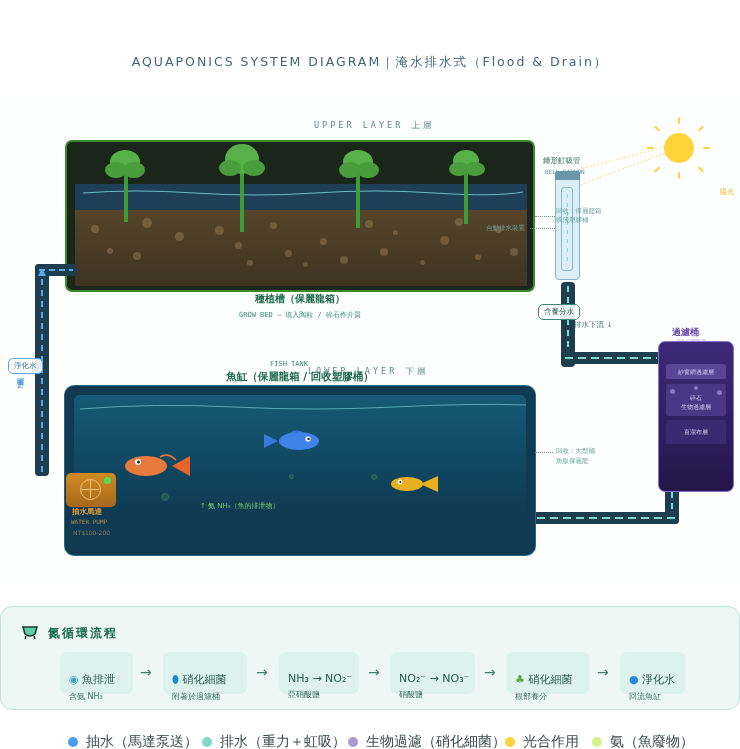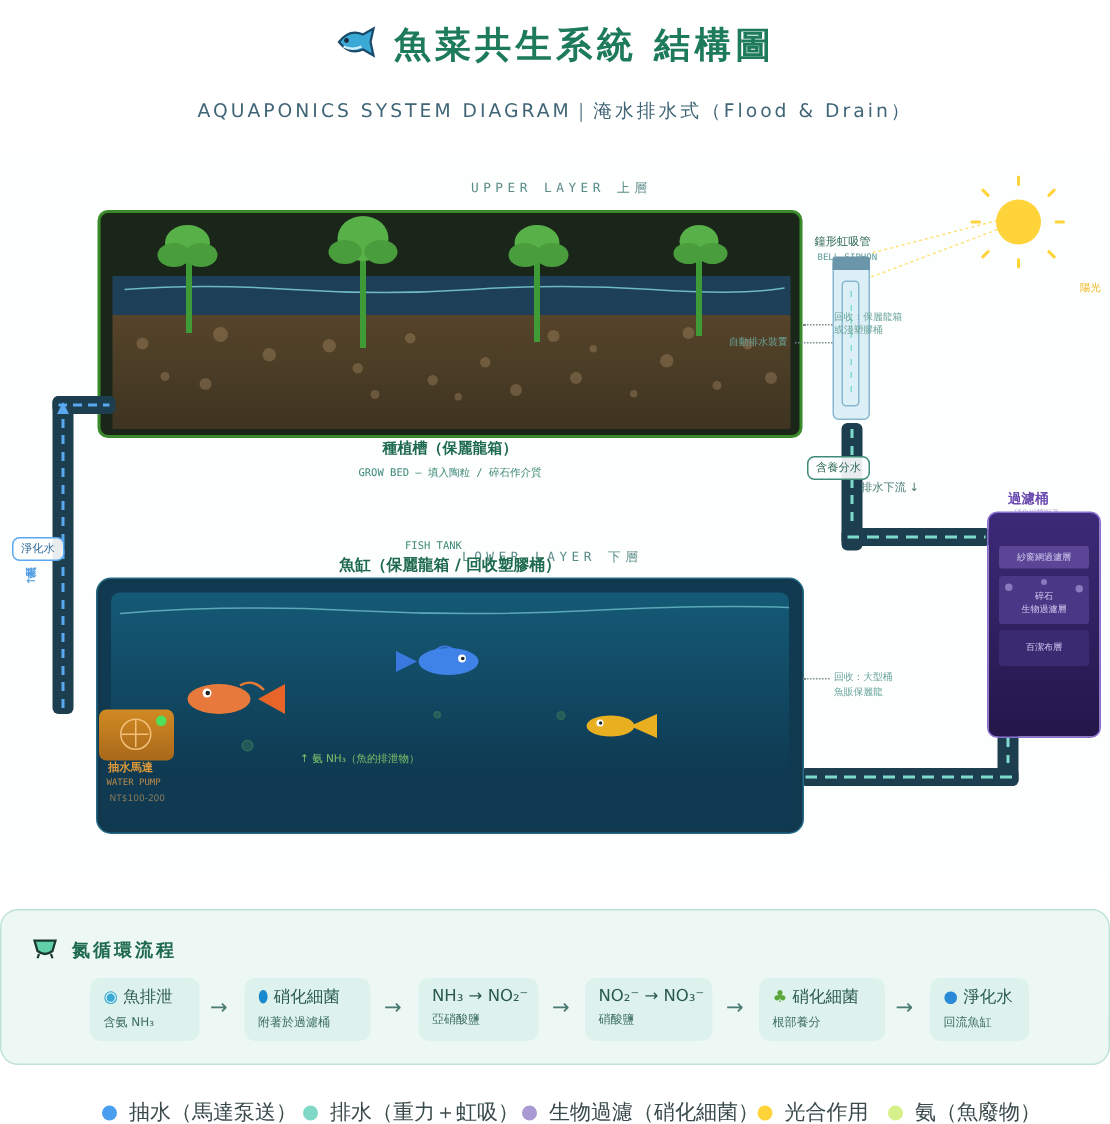--- a/index.html
+++ b/index.html
@@ -2,21 +2,21 @@
 <html><head>
 <meta charset="utf-8">
 <style>
   * { box-sizing: border-box; margin: 0; padding: 0; }
   html, body { width: 740px; height: 749px; overflow: hidden; }
   body { background: #ffffff; font-family: "DejaVu Sans", "Liberation Sans", sans-serif; position: relative; color: #333; }
 
   .header { position: absolute; left: 0; top: 0; width: 740px; height: 100px; background: #ffffff; }
   .title { position: absolute; left: 0; width: 740px; top: 14px; text-align: center; font-size: 24px; font-weight: bold; color: #1d7a5a; letter-spacing: 3px; }
   .title .fish { display: inline-block; vertical-align: middle; margin-right: 12px; }
-  .subtitle { position: absolute; left: 0; width: 740px; top: 66px; text-align: center; font-size: 12.5px; color: #3f6577; letter-spacing: 2px; }
+  .subtitle { position: absolute; left: 0; width: 740px; top: 54px; text-align: center; font-size: 12.5px; color: #3f6577; letter-spacing: 2px; }
 
   .stage { position: absolute; left: 0; top: 100px; width: 740px; height: 483px; background: #fdfefe; }
 
   .layer-label { position: absolute; font-size: 8.5px; letter-spacing: 3px; color: #5a8c88; font-family: "DejaVu Sans Mono", monospace; }
 
   .growbed { position: absolute; left: 65px; top: 140px; width: 470px; height: 152px; background: #1a261a; border: 2px solid #3a8a2c; border-radius: 7px; overflow: hidden; }
   .growbed .water { position: absolute; left: 8px; top: 42px; width: 452px; height: 26px; background: #1d4058; }
   .growbed .media { position: absolute; left: 8px; top: 68px; width: 452px; height: 76px; background: linear-gradient(#56442a, #3e3421); }
   .pebble { position: absolute; border-radius: 50%; background: rgba(180,150,110,0.35); }
 
@@ -74,42 +74,33 @@
   .pump-price { position: absolute; left: 73px; top: 529px; font-size: 6px; color: #8a7a5a; }
 
   .nh3-label { position: absolute; left: 200px; top: 501px; font-size: 7px; color: #7ec46a; }
   .bubble { position: absolute; border-radius: 50%; border: 1px solid #2d6a5a; background: rgba(60,120,90,0.45); }
 
   .fishsvg { position: absolute; }
 
   .cycle { position: absolute; left: 0; top: 606px; width: 740px; height: 104px; background: #edf8f5; border: 1px solid #bfe3d8; border-radius: 12px; }
   .cycle-title { position: absolute; left: 22px; top: 625px; font-size: 12px; font-weight: bold; color: #1e6a4e; letter-spacing: 2px; }
   .cycle-title .ic { display: inline-block; vertical-align: middle; margin-right: 10px; }
-  .step { position: absolute; top: 652px; height: 42px; background: #def2ed; border-radius: 7px; padding: 5px 9px; }
+  .step { position: absolute; top: 652px; height: 42px; background: #def2ed; border-radius: 7px; padding: 20px 9px; }
   .step .l1 { font-size: 11px; color: #2a5a50; white-space: nowrap; }
   .step .l2 { font-size: 8px; color: #3d6e64; margin-top: 4px; white-space: nowrap; }
   .arrow { position: absolute; top: 664px; font-size: 14px; color: #4a7a72; }
 
   .legend { position: absolute; left: 0; top: 733px; width: 740px; height: 14px; }
   .leg-item { position: absolute; font-size: 14px; color: #3a4a4a; white-space: nowrap; }
   .leg-dot { display: inline-block; width: 10px; height: 10px; border-radius: 50%; vertical-align: -1px; margin-right: 8px; }
 </style>
 </head>
 <body>
 
 <div class="header">
-  <div class="title">
-    <span class="fish">
-      <svg width="28" height="22" viewBox="0 0 28 22">
-        <path d="M3 11 Q10 2 19 6 L26 2 L24 11 L26 20 L19 16 Q10 20 3 11 Z" fill="#3aa9d6" stroke="#1a4a6a" stroke-width="1.5"></path>
-        <circle cx="8" cy="10" r="1.6" fill="#1a2a3a"></circle>
-        <path d="M6 14 Q12 17 18 14" stroke="#cfeefa" stroke-width="1.5" fill="none"></path>
-      </svg>
-    </span><span>魚菜共生系統 結構圖</span>
-  </div>
   <div class="subtitle">AQUAPONICS SYSTEM DIAGRAM｜淹水排水式（Flood &amp; Drain）</div>
 </div>
 
 <div class="stage"></div>
 
 <div class="layer-label" style="left:314px; top:120px;">UPPER LAYER 上層</div>
 
 <div class="growbed">
   <div class="water">
     <svg width="452" height="26" style="position:absolute;left:0;top:0">

